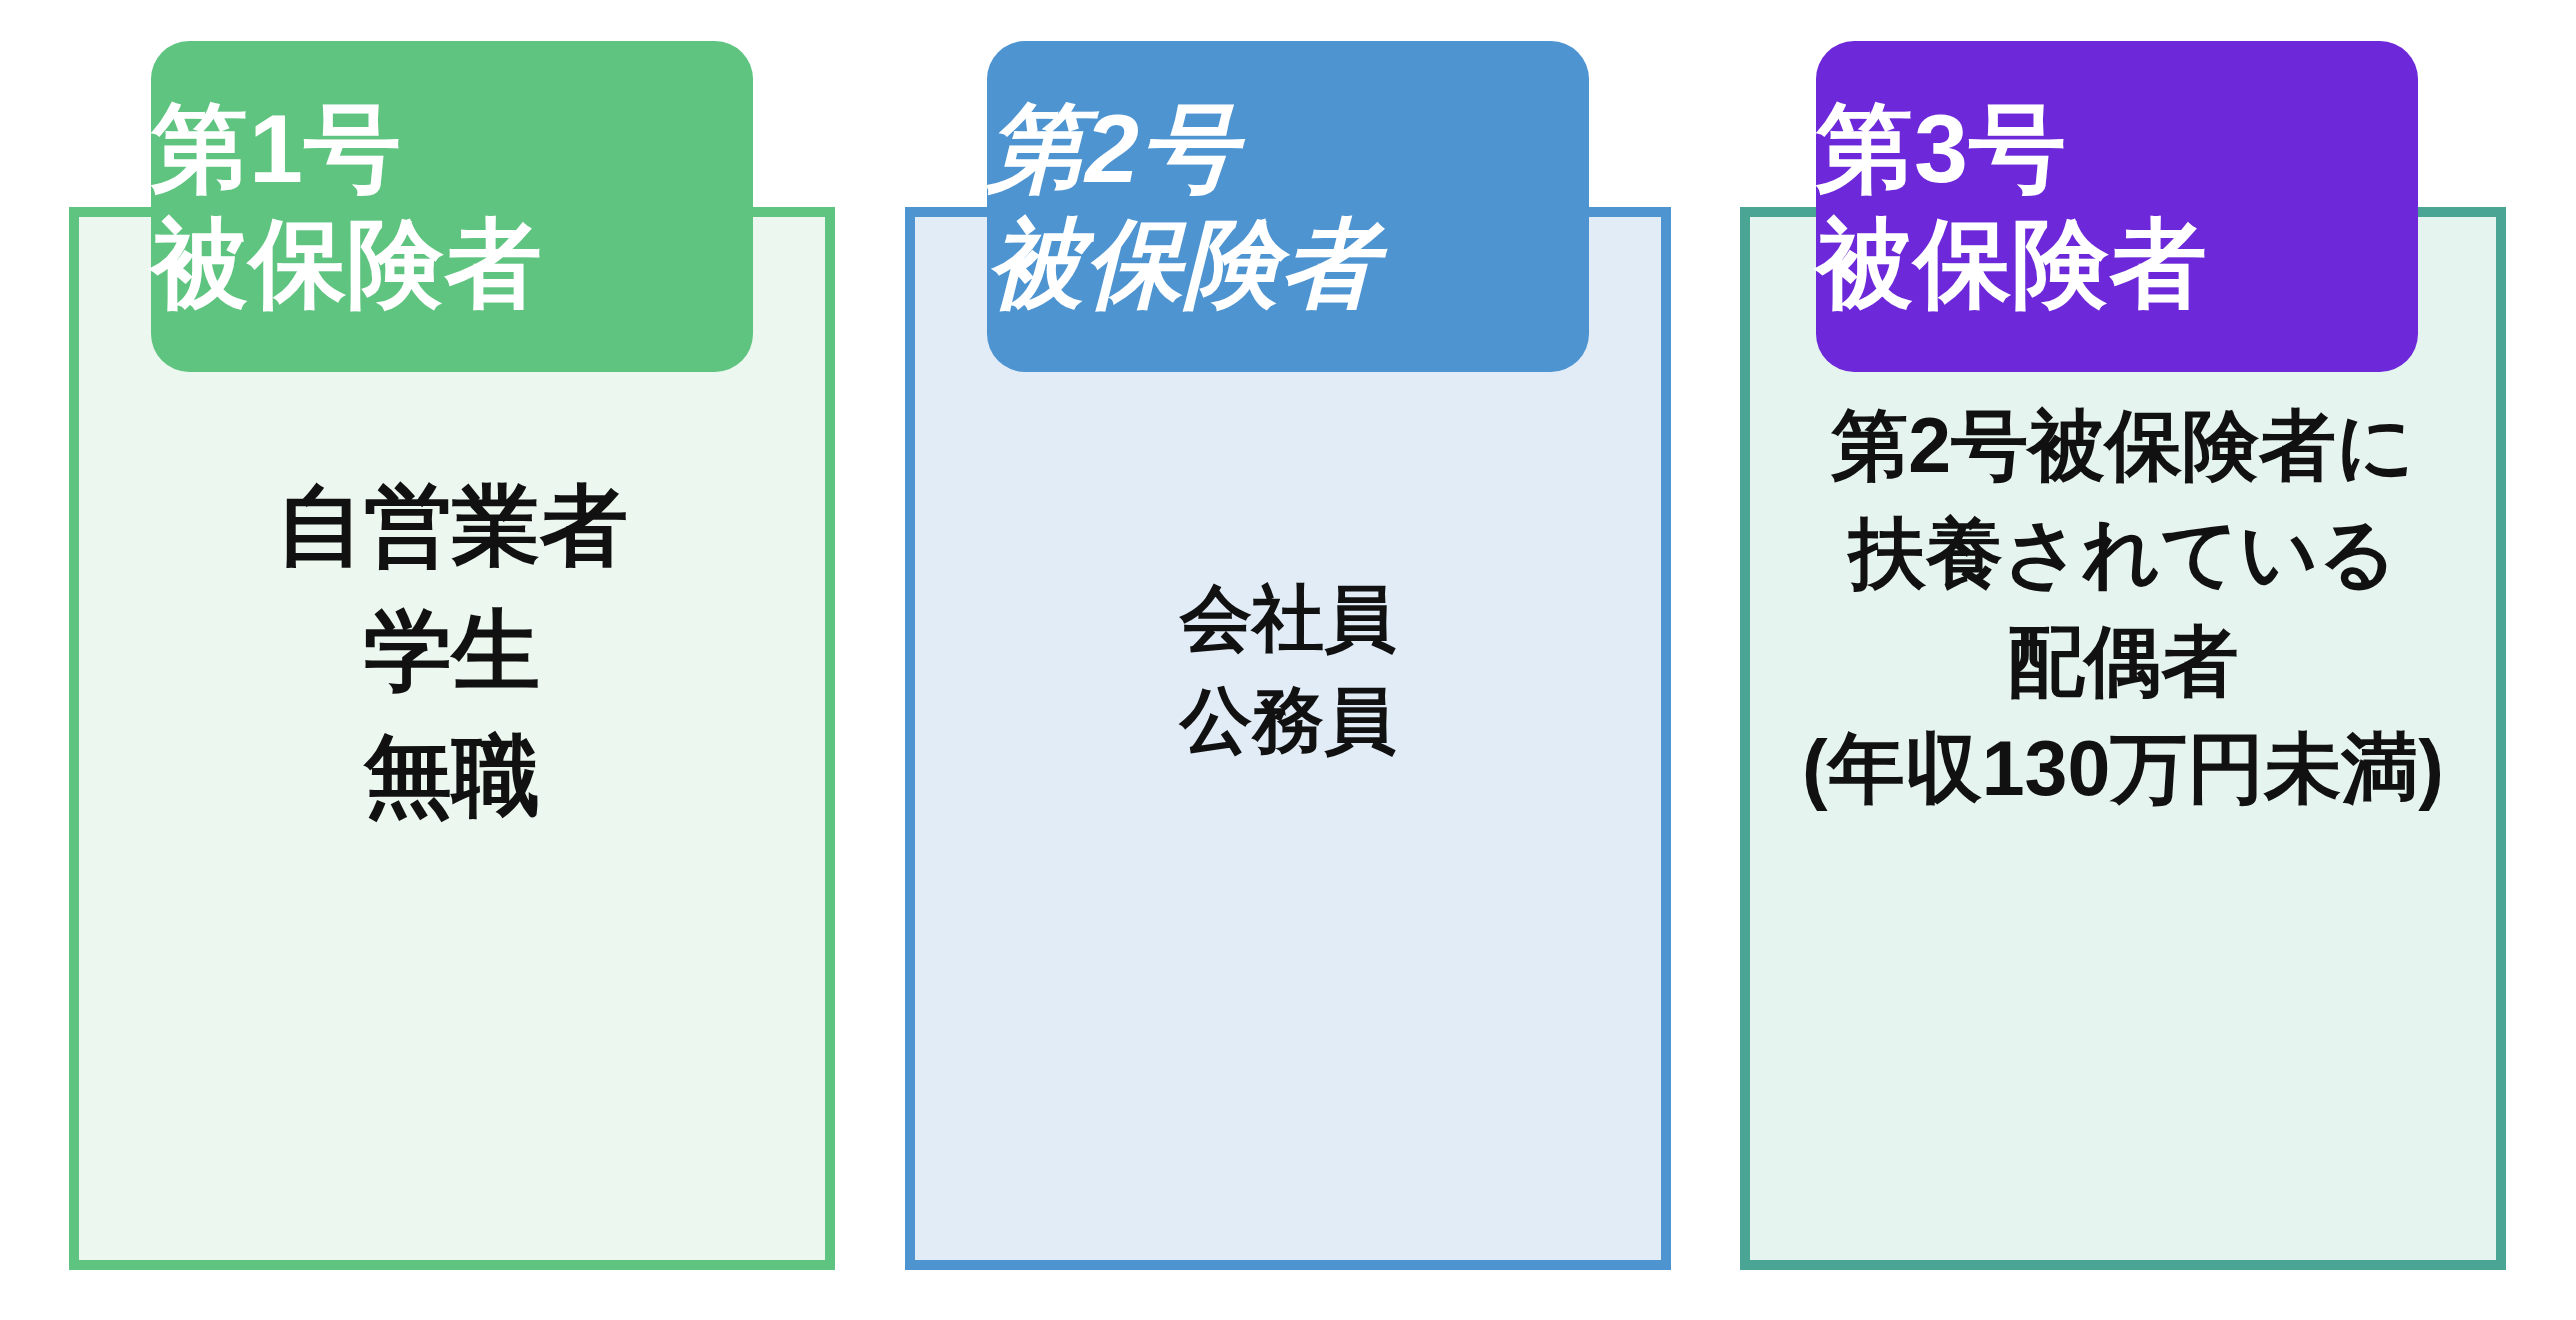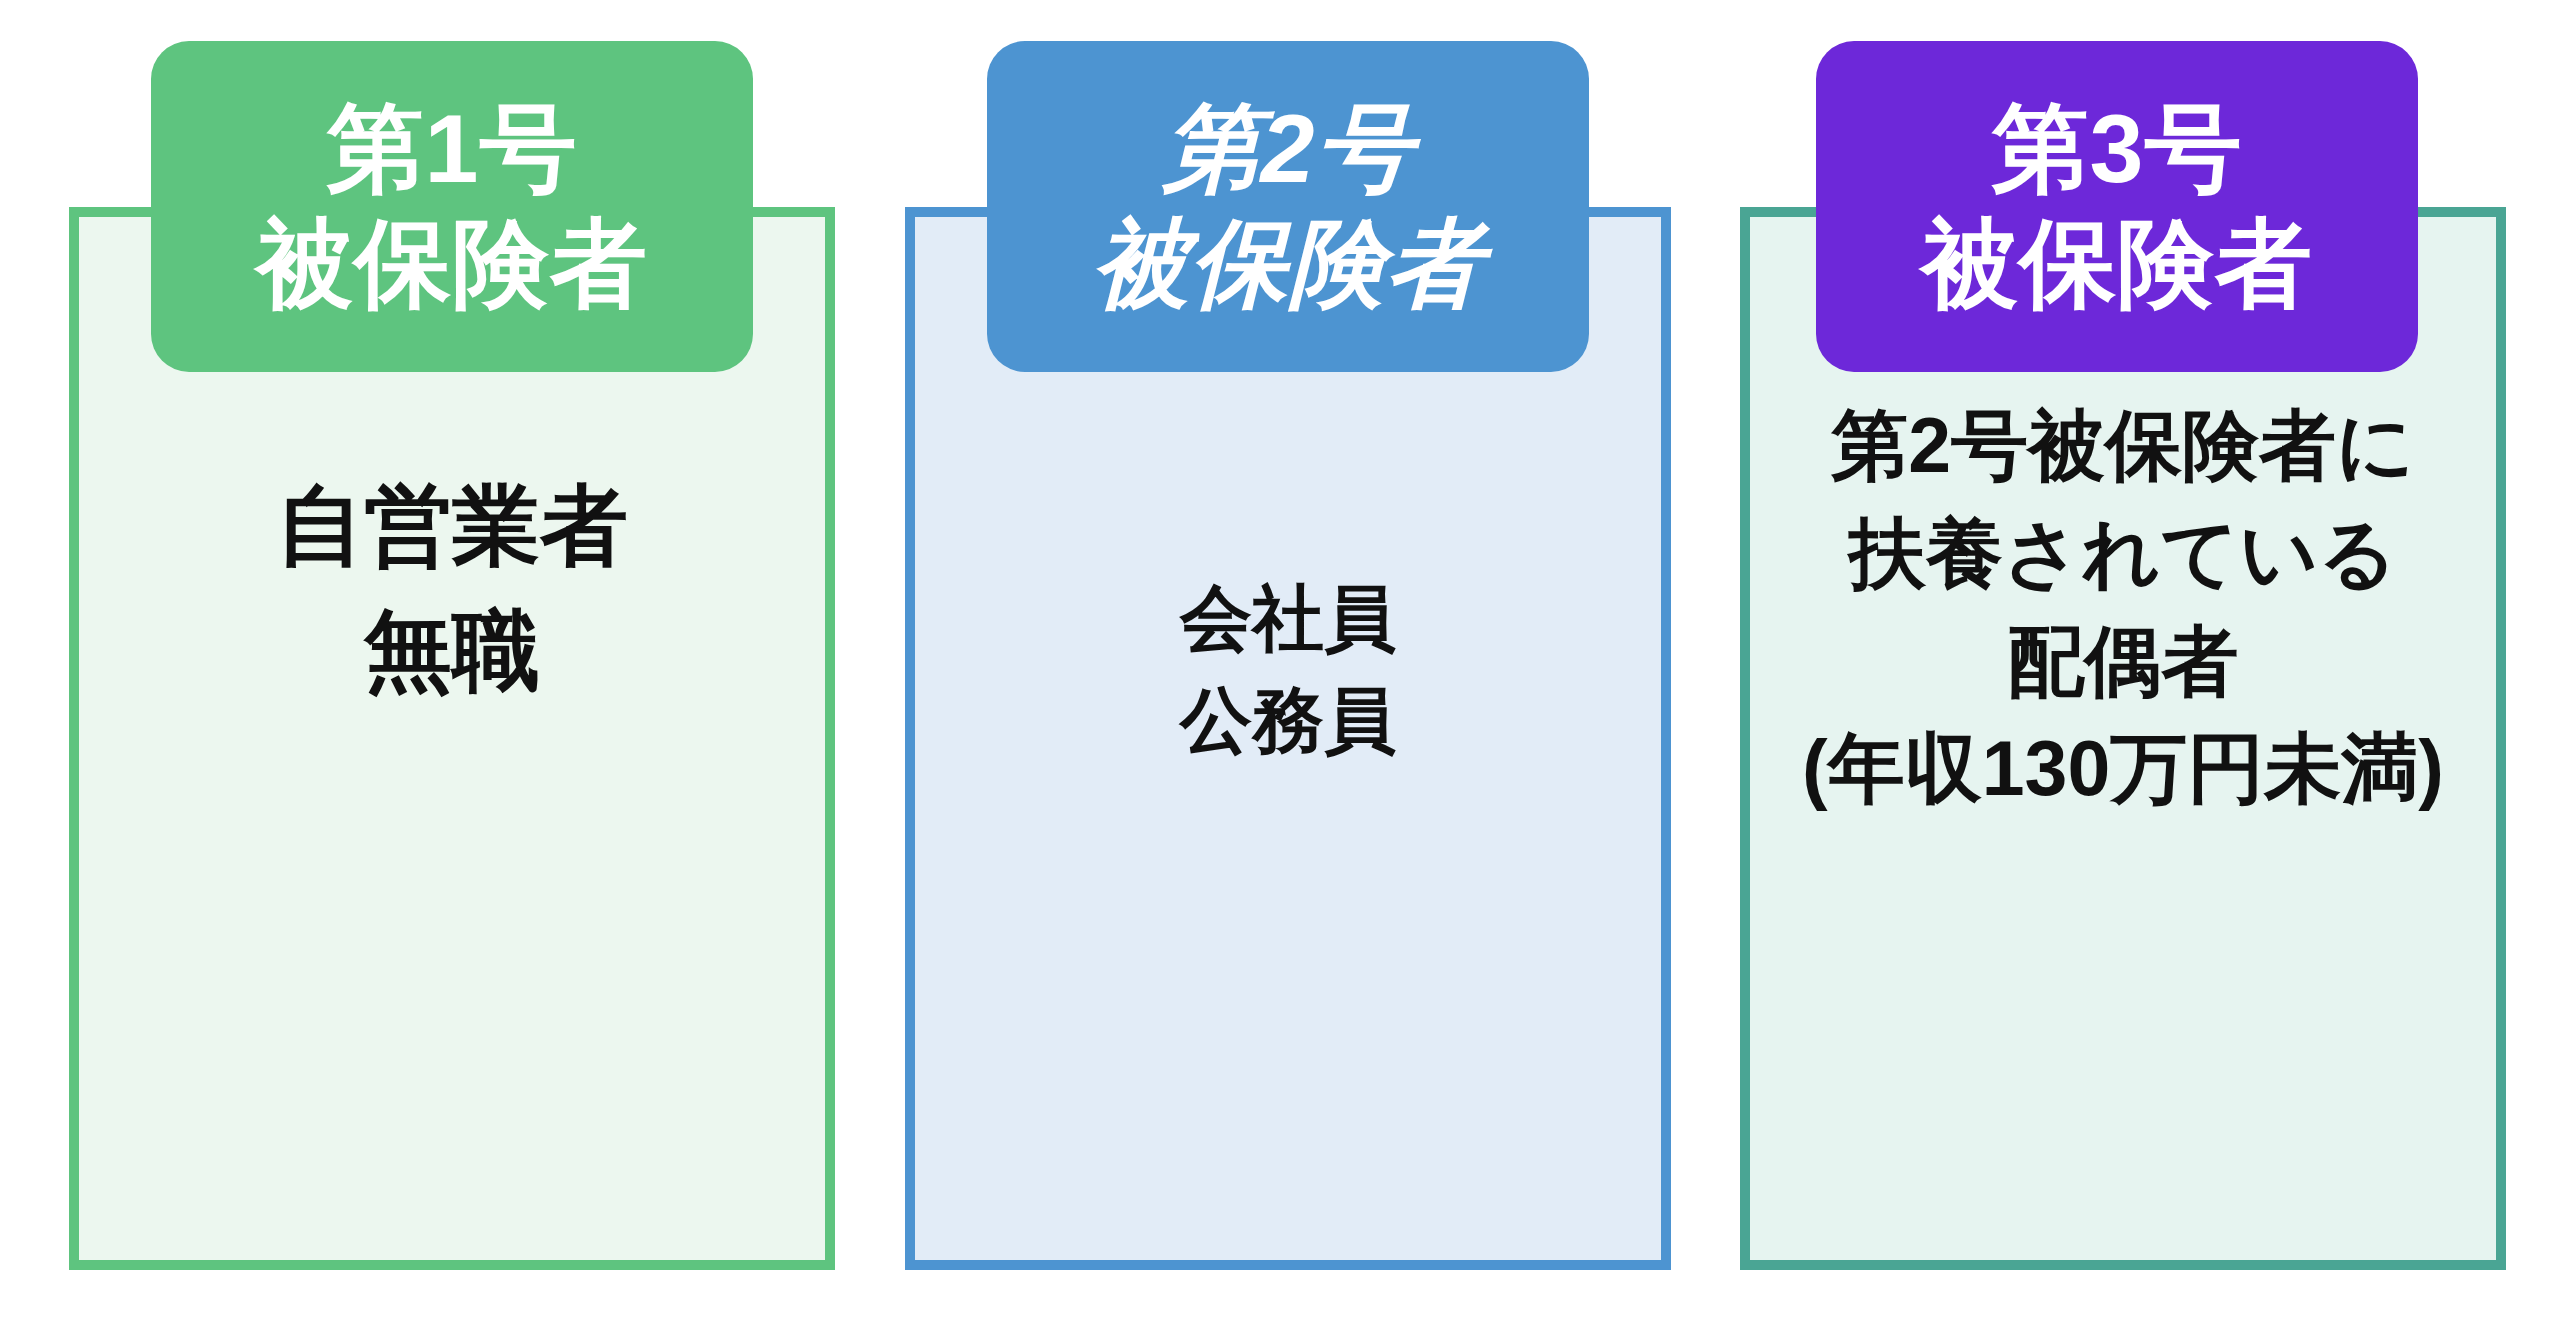--- a/index.html
+++ b/index.html
@@ -49,21 +49,21 @@
   .tab {
     position: absolute;
     left: 82px;
     top: 41px;
     width: 602px;
     height: 331px;
     border-radius: 38px;
     z-index: 3;
     display: flex;
     flex-direction: column;
-    align-items: center;
+    align-items: flex-start;
     justify-content: center;
     color: #ffffff;
     font-weight: bold;
     font-size: 97px;
     line-height: 1.18;
     letter-spacing: 0.9px;
     text-align: center;
   }
 
   .panel-3 .tab { left: 76px; }
@@ -101,20 +101,21 @@
 
     <div class="panel-box"></div>
 
     <div class="tab">
       <span class="tab-line">第1号</span>
       <span class="tab-line">被保険者</span>
     </div>
 
     <div class="body-text">
       <span class="ln">自営業者</span>
+      <span class="ln">学生</span>
       <span class="ln">無職</span>
     </div>
 
   </div>
 
   <div class="panel panel-2">
 
     <div class="panel-box"></div>
 
     <div class="tab">

